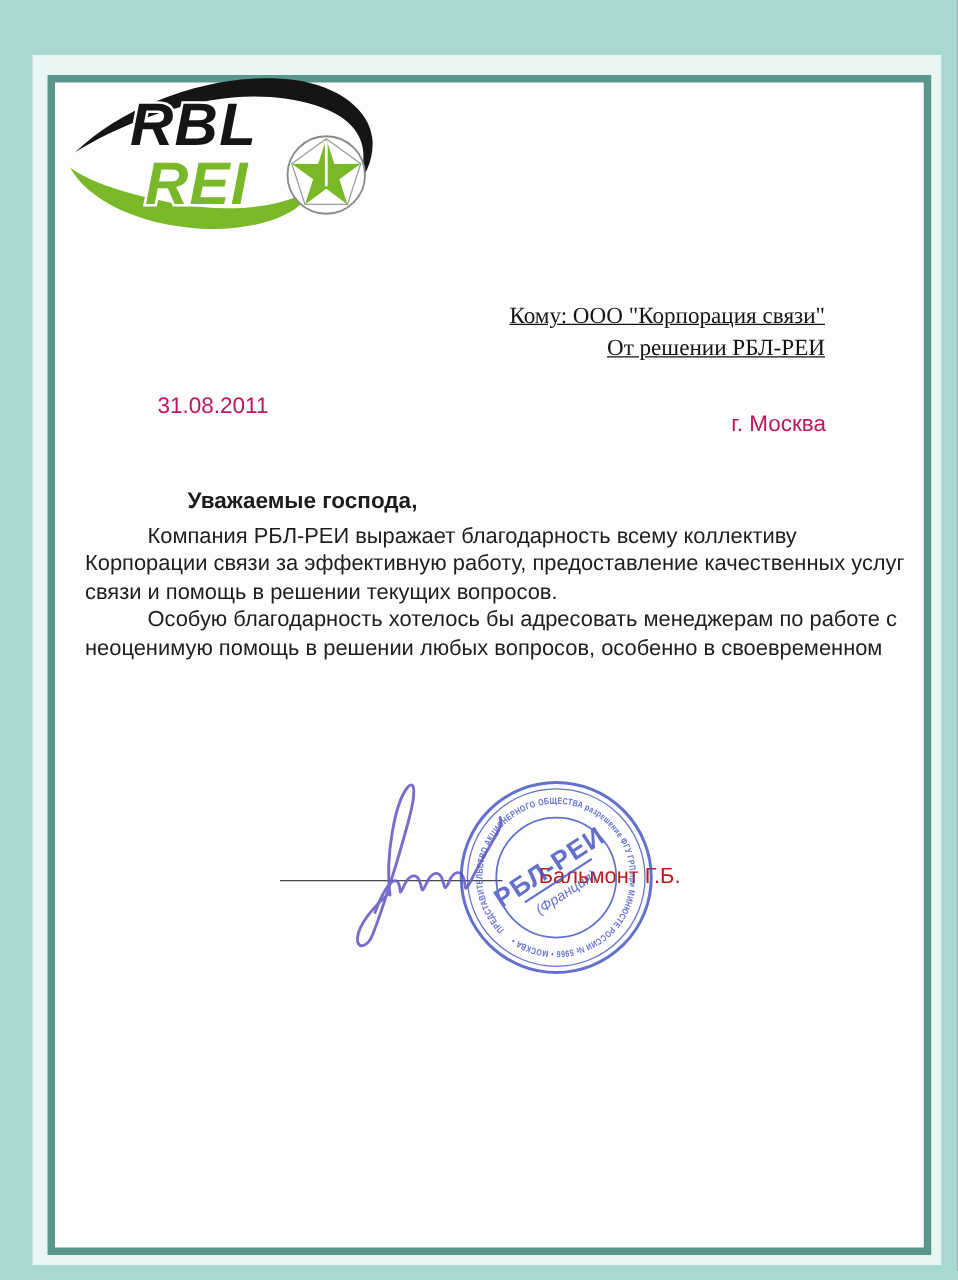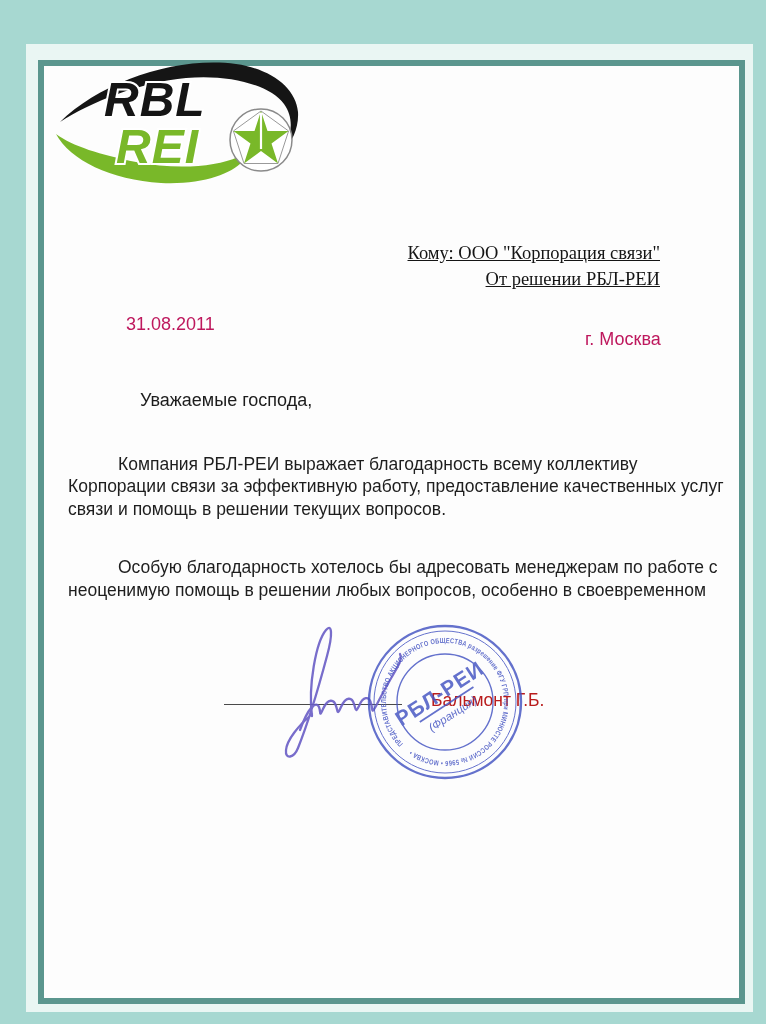--- a/index.html
+++ b/index.html
@@ -9,23 +9,23 @@
   }
   .frame-pale{position:absolute;left:26px;top:44px;right:13px;bottom:12px;background:#eaf6f3;}
   .page{position:absolute;left:12px;top:16px;right:8px;bottom:8px;background:#fdfdfd;border:6px solid #5b968e;}
   .abs{position:absolute;}
   .recipient{
     right:106px;top:240px;text-align:right;
     font-family:"Liberation Serif",serif;font-size:18.5px;line-height:26px;color:#151515;
   }
   .recipient div{text-decoration:underline;}
   .dateline{font-size:18px;color:#be185d;}
-  .salutation{left:140px;top:390px;font-size:18px;}
+  .salutation{left:150px;top:390px;font-size:18px;font-weight:bold;}
   .bodytext{left:68px;top:417px;width:660px;font-size:17.5px;line-height:22.4px;color:#1e1e1e;}
-  .bodytext .indent{padding-left:50px;margin-top:36px;}
+  .bodytext .indent{padding-left:50px;}
   .sig-title{left:68px;top:690px;font-size:18px;}
   .sig-line{left:224px;top:688px;width:178px;height:16px;border-bottom:1.5px solid #4a4a4a;z-index:1;}
   .sig-name{left:431px;top:690px;font-size:17.5px;color:#b91c1c;z-index:2;}
   .sig-svg{left:250px;top:608px;z-index:3;}
   .stamp-svg{left:360px;top:617px;z-index:4;opacity:0.82;}
   .logo-svg{left:56px;top:60px;}
 </style>
 </head>
 <body>
 

